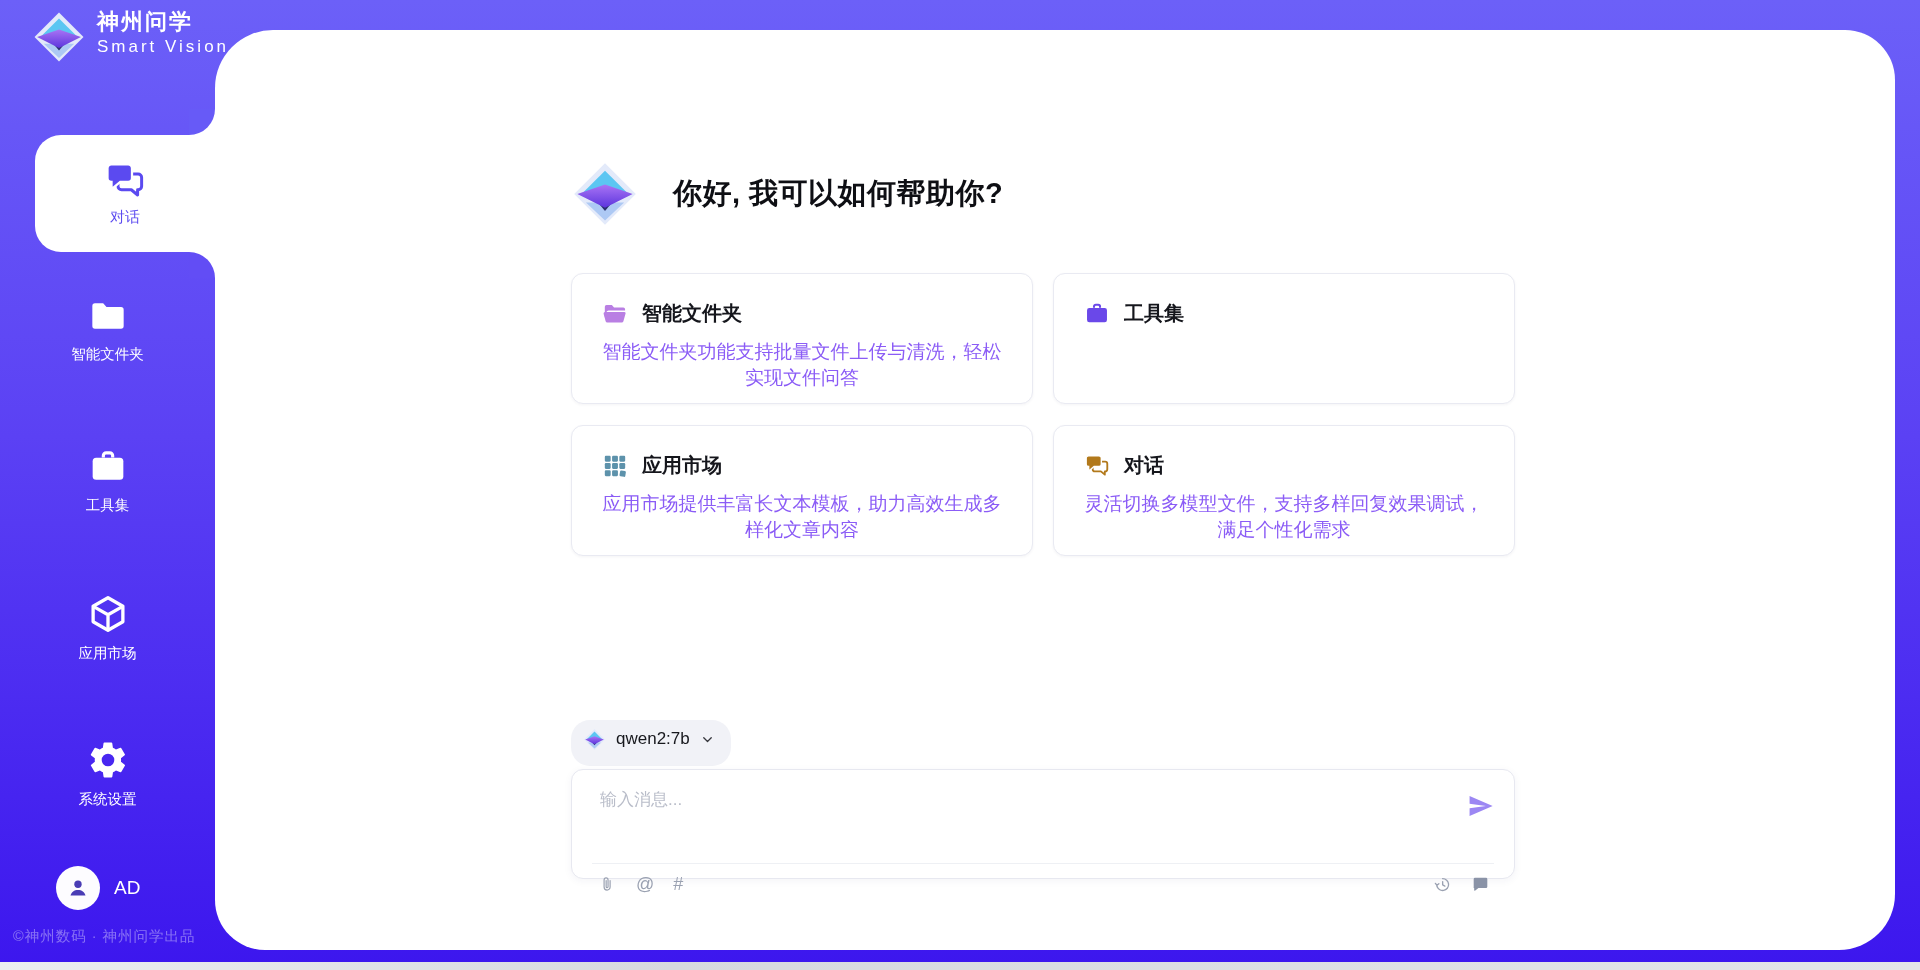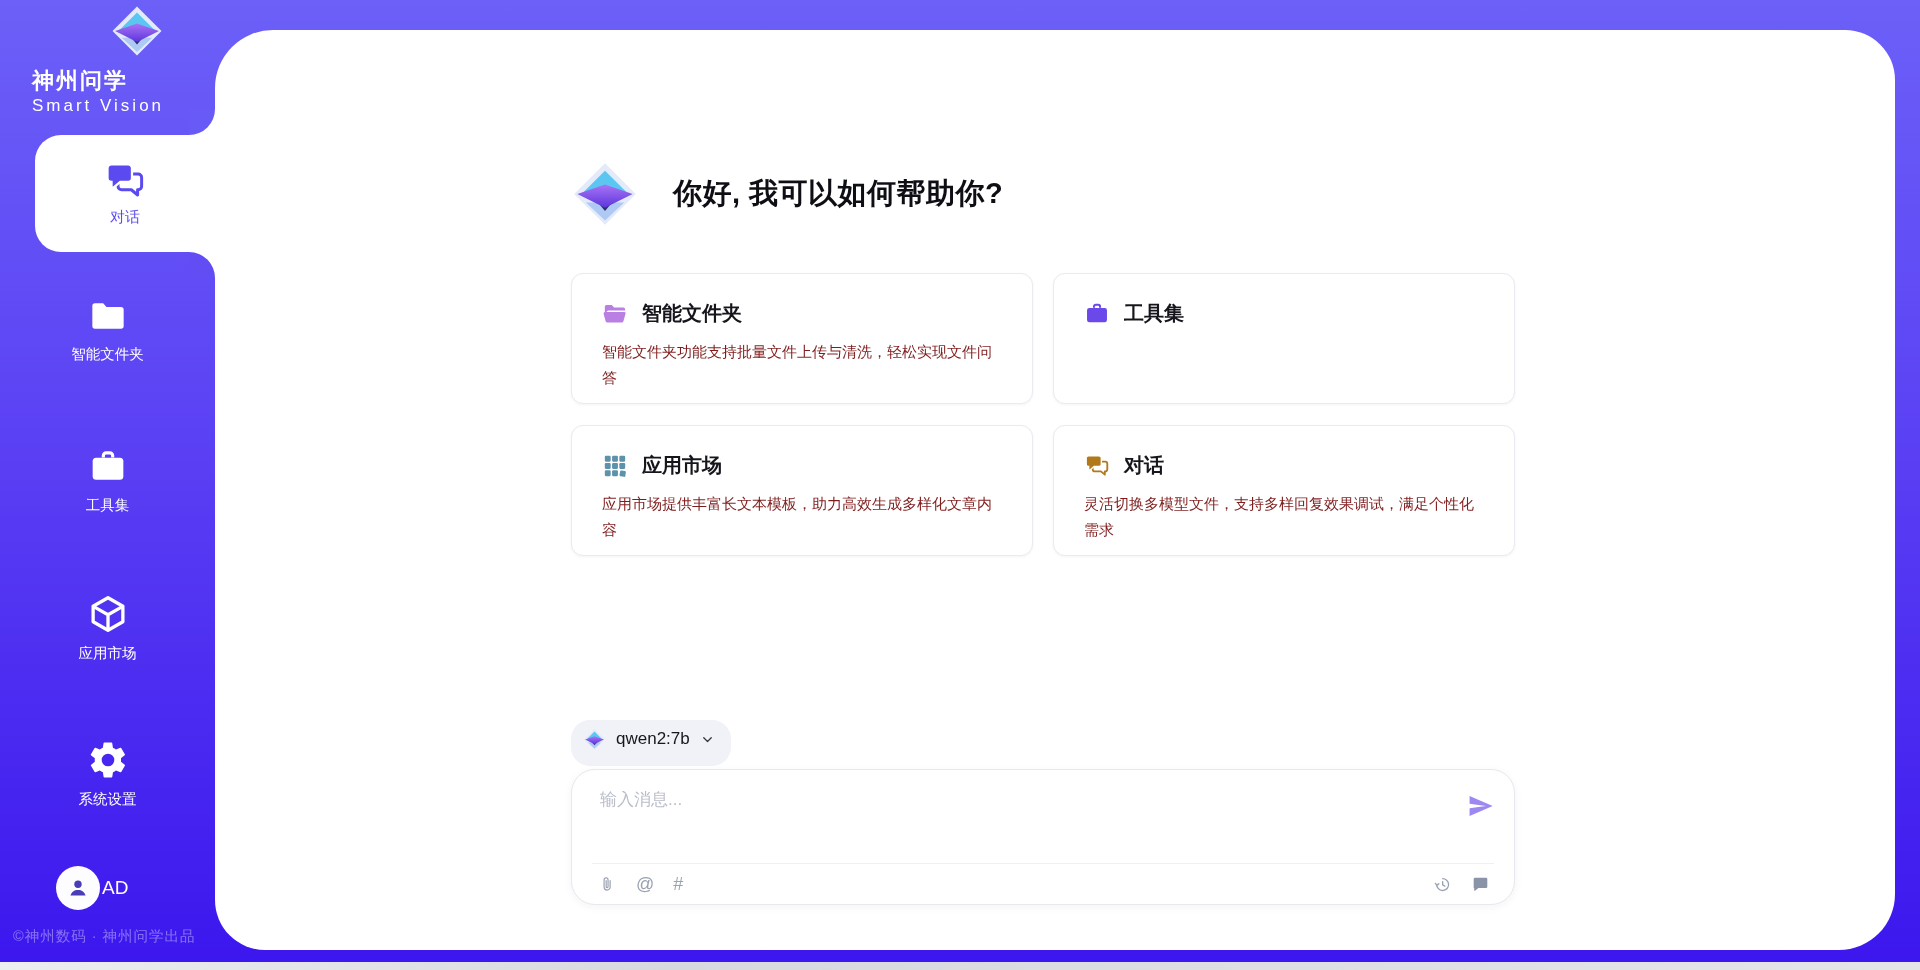--- a/index.html
+++ b/index.html
@@ -16,21 +16,21 @@
     background:linear-gradient(90deg,#eceef1 0%,#d6d9df 35%,#e3e5e9 100%); }
 
   
   .main-panel {
     position:absolute; left:215px; top:30px; right:25px; bottom:20px;
     background:#ffffff; border-radius:58px 50px 56px 50px;
   }
   .content { position:absolute; left:50%; margin-left:-484px; top:0; width:944px; height:100%; }
 
   
-  .logo-row { position:absolute; left:32px; top:4px; display:flex; align-items:flex-end; gap:11px;flex-direction:column; }
+  .logo-row { position:absolute; left:32px; top:10px; display:flex; align-items:flex-start; gap:11px; }
   .logo-row svg { width:54px; height:54px; }
   .brand-cn { color:#fff; font-size:22px; font-weight:bold; letter-spacing:2px; line-height:1.1; }
   .brand-en { color:#fff; font-size:17px; letter-spacing:3px; margin-top:3px; }
 
   .nav-item { position:absolute; left:0; width:215px; text-align:center; color:#fff; cursor:pointer; }
   .nav-item svg { display:block; margin:0 auto; }
   .nav-label { display:block; margin-top:9px; font-size:14.5px; }
 
   .nav-active {
     position:absolute; left:35px; top:135px; width:180px; height:117px;
@@ -38,21 +38,21 @@
     display:flex; flex-direction:column; align-items:center; justify-content:center;
     color:#5b4af0;
   }
   .nav-active .nav-label { color:#5b4af0; font-weight:500; margin-top:6px; font-size:15px; }
   .fillet { position:absolute; right:0; width:26px; height:26px; background:#fff; }
   .fillet-top { top:-26px; }
   .fillet-top::before { content:""; position:absolute; inset:0; background:#675af7; border-bottom-right-radius:26px; }
   .fillet-bottom { bottom:-26px; }
   .fillet-bottom::before { content:""; position:absolute; inset:0; background:#624df5; border-top-right-radius:26px; }
 
-  .user-row { position:absolute; left:56px; top:866px; display:flex; align-items:center; gap:2px; cursor:pointer;text-align:right; }
+  .user-row { position:absolute; left:56px; top:866px; display:flex; align-items:center; gap:14px; cursor:pointer;text-align:right; }
   .avatar { width:44px; height:44px; border-radius:50%; background:#fdfcff; display:flex; align-items:center; justify-content:center; }
   .avatar svg { width:24px; height:24px; color:#4a3db5; }
   .user-name { color:#fff; font-size:19px; }
 
   .side-footer { position:absolute; left:13px; top:927px; color:rgba(255,255,255,0.38); font-size:14.5px; letter-spacing:1px; white-space:nowrap; }
 
   
   .greeting-row { position:absolute; top:130px; left:0; display:flex; align-items:center; gap:22px; }
   .greeting-row svg { width:68px; height:68px; }
   .greeting-text { font-size:29px; font-weight:bold; color:#0e0f14; letter-spacing:0.5px; }
@@ -60,36 +60,36 @@
   
   .cards { position:absolute; top:243px; left:0; display:grid; grid-template-columns:462px 462px; column-gap:20px; row-gap:21px; }
   .card {
     box-sizing:border-box; height:131px; background:#fff;
     border:1px solid #e9eaf2; border-radius:12px; padding:26px 30px;
     box-shadow:0 1px 3px rgba(35,35,80,0.05); cursor:pointer;
   }
   .card-head { display:flex; align-items:center; gap:14px; }
   .card-head svg { width:26px; height:26px; }
   .card-title { font-size:20px; font-weight:bold; color:#15161c; }
-  .card-desc { margin-top:12px; font-size:15px; color:#7f1d1d; line-height:26px; }
+  .card-desc { margin-top:12px; font-size:19px; color:#8b5cf6; line-height:26px;text-align:center; }
 
   
   .model-pill {
     position:absolute; top:690px; left:0; height:38px;
     display:inline-flex; align-items:center; gap:10px; padding:0 16px 8px 12px;
     background:#f1f2f7; border-radius:19px; cursor:pointer;
   }
   .model-pill svg.mlogo { width:23px; height:23px; }
   .model-name { font-size:17px; color:#17181d; font-weight:500; }
   .model-pill svg.chev { width:15px; height:15px; color:#35363c; }
 
   
   .composer {
-    position:absolute; top:739px; left:0; width:944px; height:136px; box-sizing:border-box;
-    background:#fff; border:1px solid #e7e8f0; border-radius:24px;
+    position:absolute; top:739px; left:0; width:944px; height:110px; box-sizing:border-box;
+    background:#fff; border:1px solid #e7e8f0; border-radius:12px;
     box-shadow:0 2px 8px rgba(40,40,90,0.05);
   }
   .composer textarea {
     position:absolute; left:26px; top:16px; right:72px; height:66px;
     border:none; outline:none; resize:none; background:transparent;
     font-family:inherit; font-size:17px; color:#3a3f4a;
   }
   .composer textarea::placeholder { color:#b9bdc9; }
   .send-btn { position:absolute; right:18px; top:22px; width:30px; height:30px; border:none; background:transparent; padding:0; cursor:pointer; color:#9c87f3; }
   .send-btn svg { width:28px; height:28px; }

